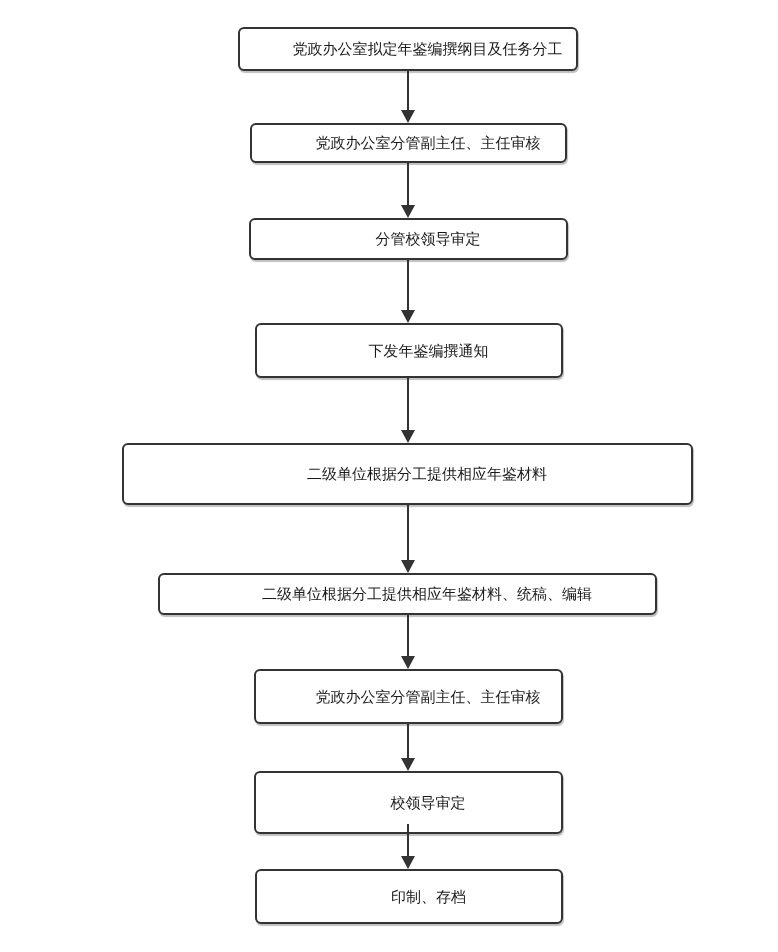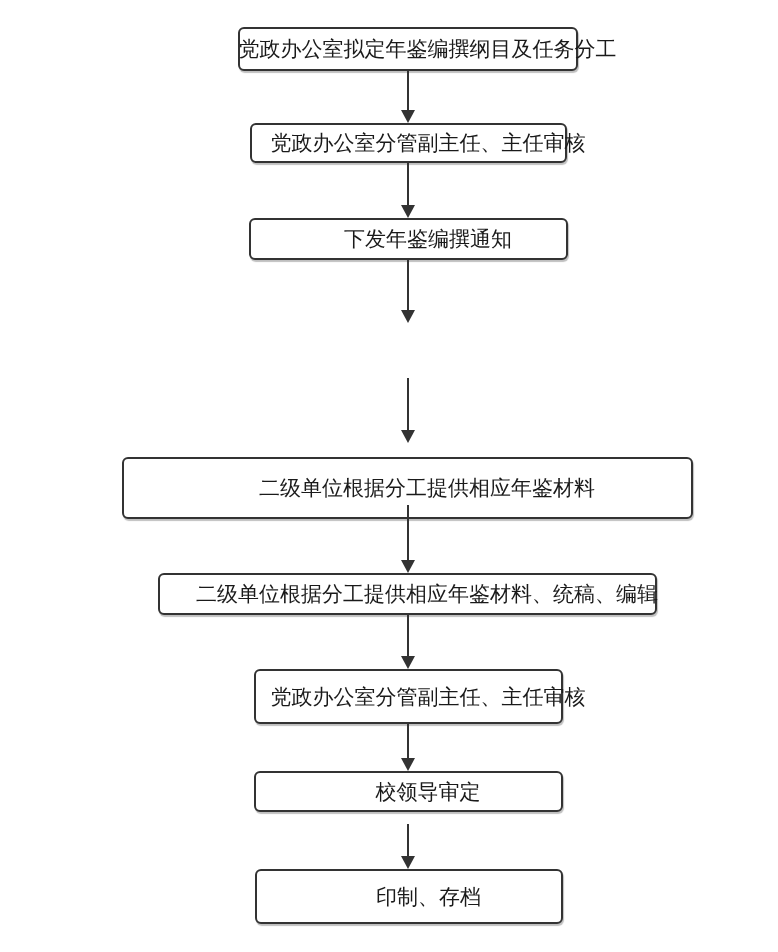--- a/index.html
+++ b/index.html
@@ -20,21 +20,21 @@
     box-sizing: border-box;
     background: var(--box-fill, #ffffff);
     border: 2px solid var(--box-border, #333333);
     border-radius: 6px;
     box-shadow: 1px 2px 1px rgba(0,0,0,0.25);
     display: flex;
     flex-direction: column;
     align-items: center;
     justify-content: center;
     text-align: center;
-    font-size: 21px;
+    font-size: 15px;
     line-height: 26px;
     color: var(--text, #1a1a1a);
     letter-spacing: 0;
     white-space: nowrap;
     padding-left: 39px;
   }
   .flow-box span { display: block; }
   .flow-arrow {
     position: absolute;
     width: 14px;
@@ -75,35 +75,38 @@
   <div class="flow-box" style="left:250px; top:123px; width:317px; height:40px;">
     <span>党政办公室分管副主任、主任审核</span>
   </div>
 
   <div class="flow-arrow" style="left:401px; top:163px; height:55px;">
     <div class="arrow-line"></div>
     <div class="arrow-head"></div>
   </div>
 
   <div class="flow-box" style="left:249px; top:218px; width:319px; height:42px;">
-    <span>下发年鉴编撰通知</span>
+    <span>分管校领导审定</span>
   </div>
 
   <div class="flow-arrow" style="left:401px; top:260px; height:63px;">
     <div class="arrow-line"></div>
     <div class="arrow-head"></div>
   </div>
 
+  <div class="flow-box" style="left:255px; top:323px; width:308px; height:55px;">
+    <span>下发年鉴编撰通知</span>
+  </div>
 
   <div class="flow-arrow" style="left:401px; top:378px; height:65px;">
     <div class="arrow-line"></div>
     <div class="arrow-head"></div>
   </div>
 
-  <div class="flow-box" style="left:122px; top:443px; width:571px; height:62px;margin-top:14px;">
+  <div class="flow-box" style="left:122px; top:443px; width:571px; height:62px;">
     <span>二级单位根据分工提供相应年鉴材料</span>
   </div>
 
   <div class="flow-arrow" style="left:401px; top:505px; height:68px;">
     <div class="arrow-line"></div>
     <div class="arrow-head"></div>
   </div>
 
   <div class="flow-box" style="left:158px; top:573px; width:499px; height:42px;">
     <span>二级单位根据分工提供相应年鉴材料、统稿、编辑</span>
@@ -116,21 +119,21 @@
 
   <div class="flow-box" style="left:254px; top:669px; width:309px; height:55px;">
     <span>党政办公室分管副主任、主任审核</span>
   </div>
 
   <div class="flow-arrow" style="left:401px; top:724px; height:47px;">
     <div class="arrow-line"></div>
     <div class="arrow-head"></div>
   </div>
 
-  <div class="flow-box" style="left:254px; top:771px; width:309px; height:41px;">
+  <div class="flow-box" style="left:254px; top:771px; width:309px; height:63px;">
     <span>校领导审定</span>
   </div>
 
   <div class="flow-arrow" style="left:401px; top:824px; height:45px;">
     <div class="arrow-line"></div>
     <div class="arrow-head"></div>
   </div>
 
   <div class="flow-box" style="left:255px; top:869px; width:308px; height:55px;">
     <span>印制、存档</span>

